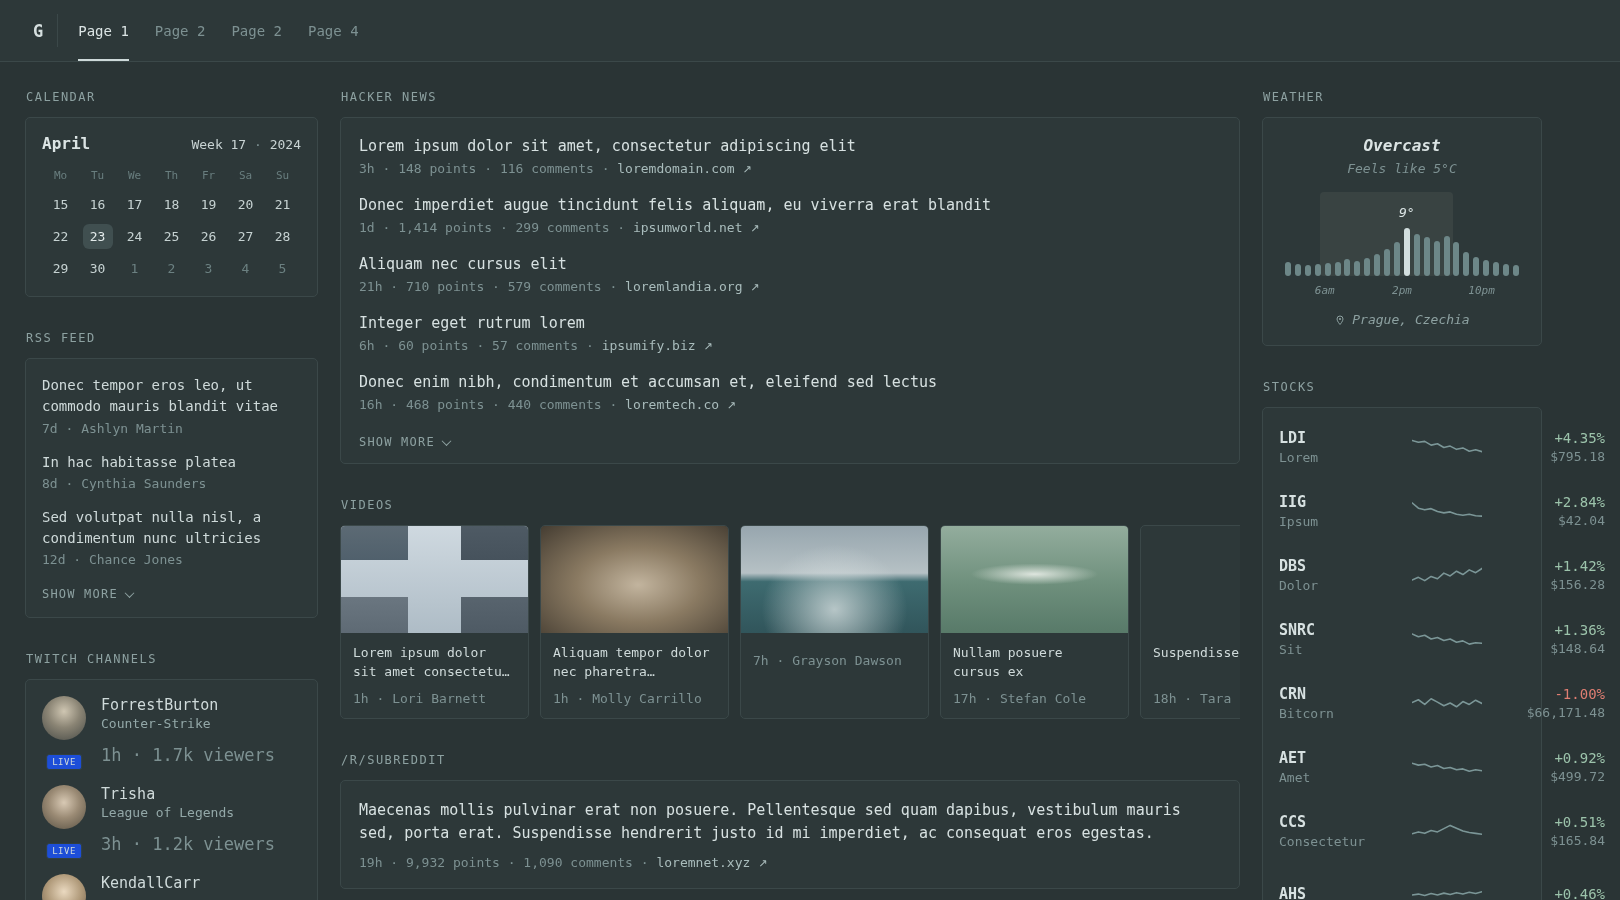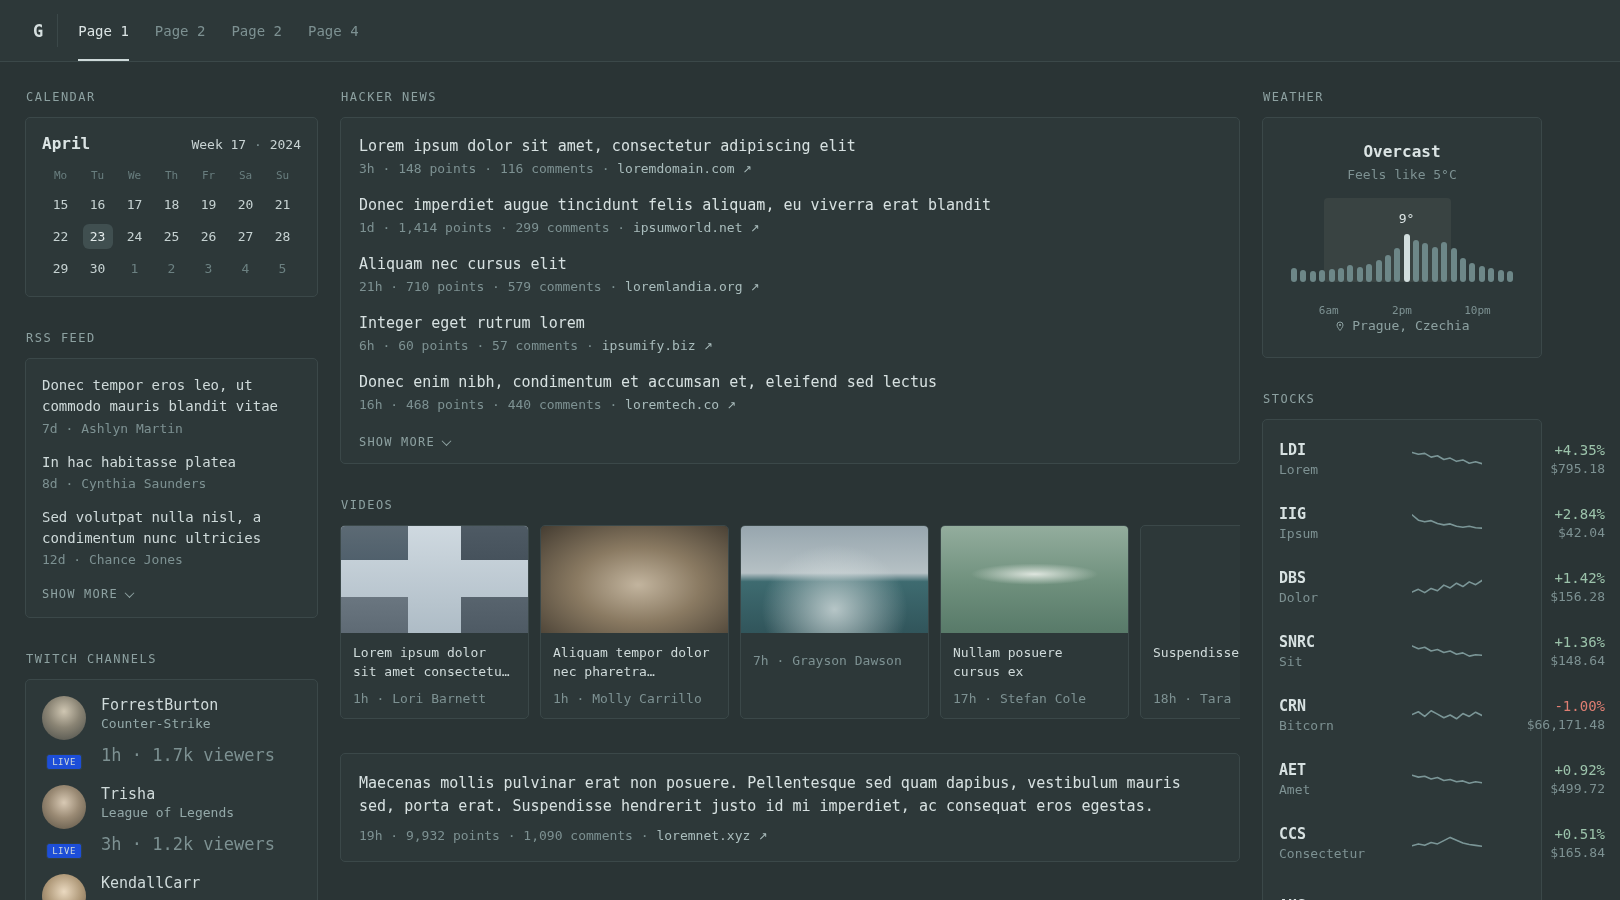--- a/index.html
+++ b/index.html
@@ -112,31 +112,31 @@
   .video-body{padding:11px 12px 12px;}
   .video-title{font-size:13px;line-height:1.45;color:#cfdada;height:38px;overflow:hidden;}
   .video-meta{font-size:13px;color:var(--muted);margin-top:9px;white-space:nowrap;overflow:hidden;}
 
   
   .sub-card{padding:18px;}
   .sub-post{font-size:15px;line-height:1.55;color:#d7e1e1;display:block;}
   .sub-meta{font-size:13px;color:var(--muted);margin-top:9px;}
 
   
-  .weather-card{padding:24px;}
+  .weather-card{padding:18px;font-style:italic;}
   .weather-cond{text-align:center;font-size:16px;font-weight:bold;color:#dbe4e4;}
   .weather-feels{text-align:center;font-size:13px;color:var(--muted);margin-top:6px;}
   .weather-chart{position:relative;height:80px;margin:20px 4px 4px;}
   .daylight{position:absolute;top:-4px;bottom:0;border-radius:4px;background:rgba(255,252,214,0.06);}
   .wbars{position:absolute;left:0;right:0;top:0;bottom:0;display:flex;align-items:flex-end;justify-content:space-between;}
   .wbar{width:6px;border-radius:3px;background:#6d8788;}
   .wbar.current{background:#d2dede;}
   .wtemp{position:absolute;transform:translateX(-50%);font-size:13px;color:#dbe4e4;}
   .wtimes{position:relative;height:16px;margin:6px 4px 0;}
-  .wt{position:absolute;transform:translateX(-50%);font-size:11px;color:var(--muted);top:16px;}
+  .wt{position:absolute;transform:translateX(-50%);font-size:11px;color:var(--muted);top:2px;}
   .wt-0{left:17%;} .wt-1{left:50%;} .wt-2{left:84%;}
   .weather-loc{display:flex;align-items:center;justify-content:center;gap:6px;margin-top:14px;font-size:13px;color:var(--title);cursor:pointer;}
   .pin{width:12px;height:12px;}
 
   
   .stocks-card{padding:7px 16px;}
   .stock-row{display:flex;align-items:center;height:64px;cursor:pointer;gap:27px;}
   .stock-id{width:106px;flex:none;}
   .stock-symbol{font-size:15px;font-weight:bold;color:#d7e1e1;}
   .stock-name{font-size:13px;color:var(--muted);margin-top:3px;white-space:nowrap;}
@@ -378,20 +378,21 @@
           <div class="video-thumb thumb-4"></div>
           <div class="video-body">
             <div class="video-title">Suspendisse diam</div>
             <div class="video-meta">18h · Tara</div>
           </div>
         </div>
       </div>
     </section>
 
     <section class="widget">
+      <h2 class="widget-title">/R/SUBREDDIT</h2>
       <div class="card sub-card">
         <a class="sub-post">Maecenas mollis pulvinar erat non posuere. Pellentesque sed quam dapibus, vestibulum mauris sed, porta erat. Suspendisse hendrerit justo id mi imperdiet, ac consequat eros egestas.</a>
         <div class="sub-meta"><span>19h · 9,932 points · 1,090 comments · </span><a class="domain">loremnet.xyz</a> <span class="ext">↗</span></div>
       </div>
     </section>
 
   </div>
 
   <div class="col-right">
 

